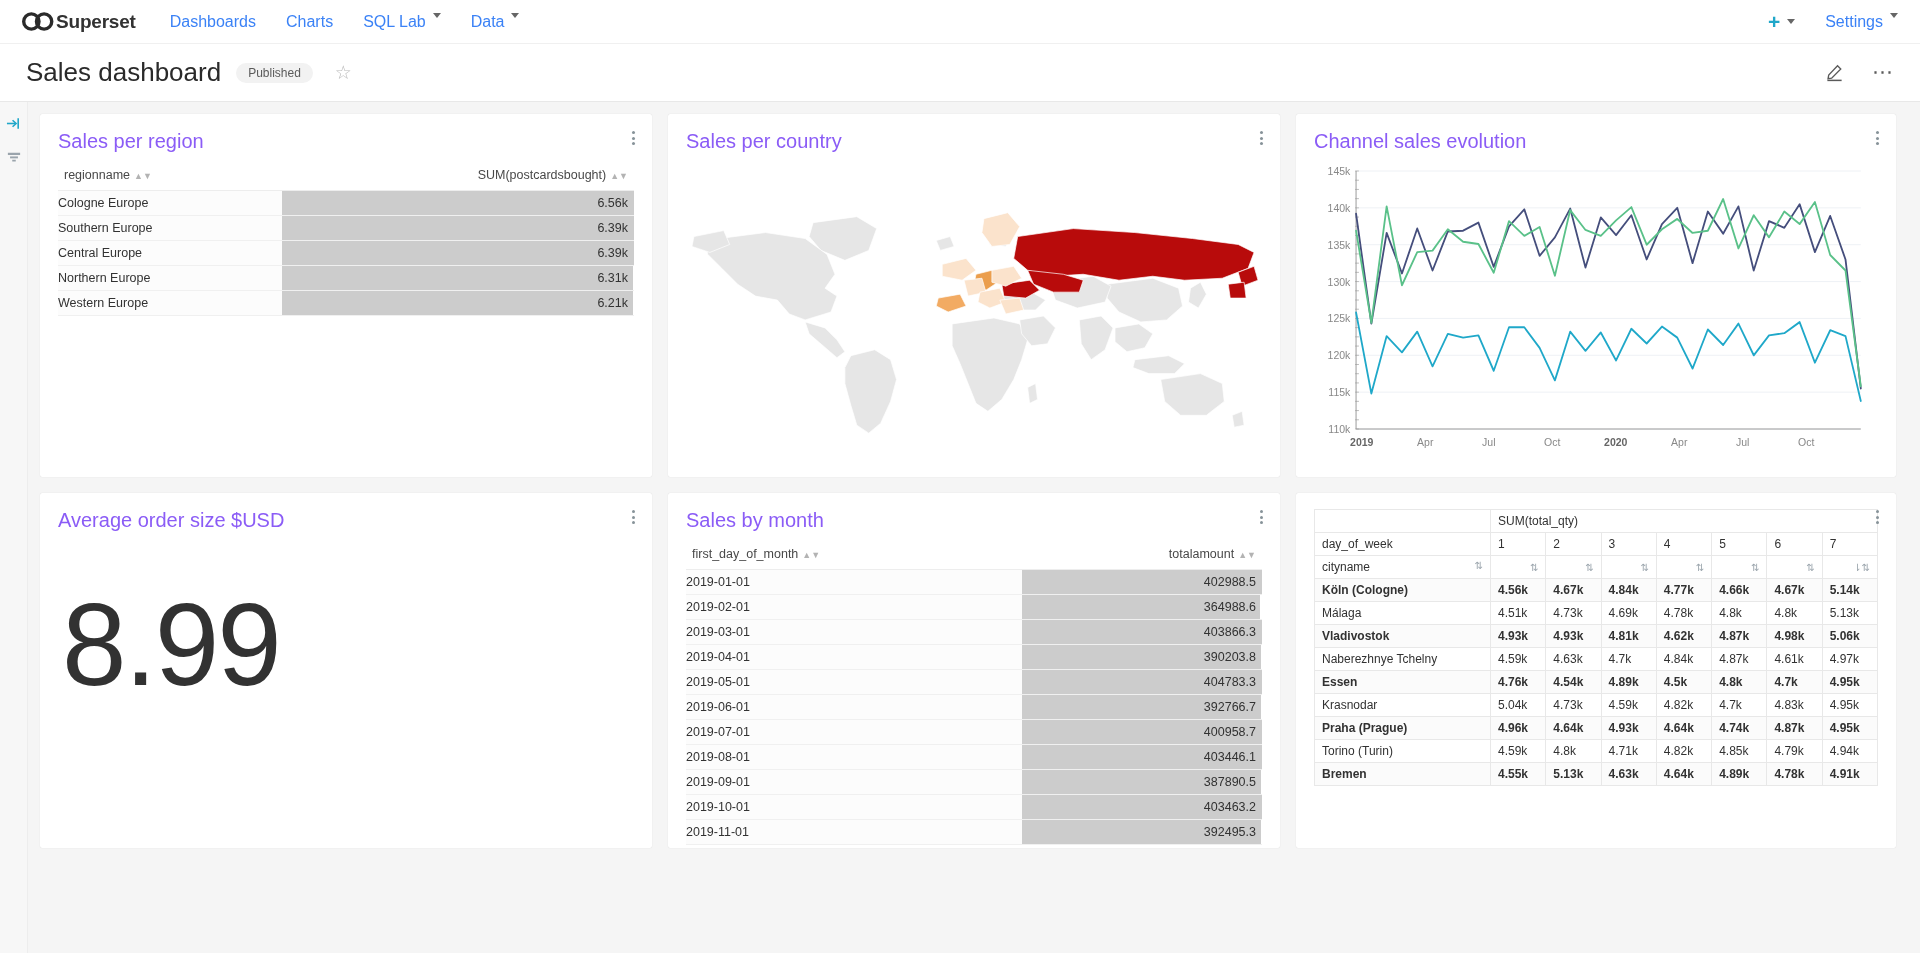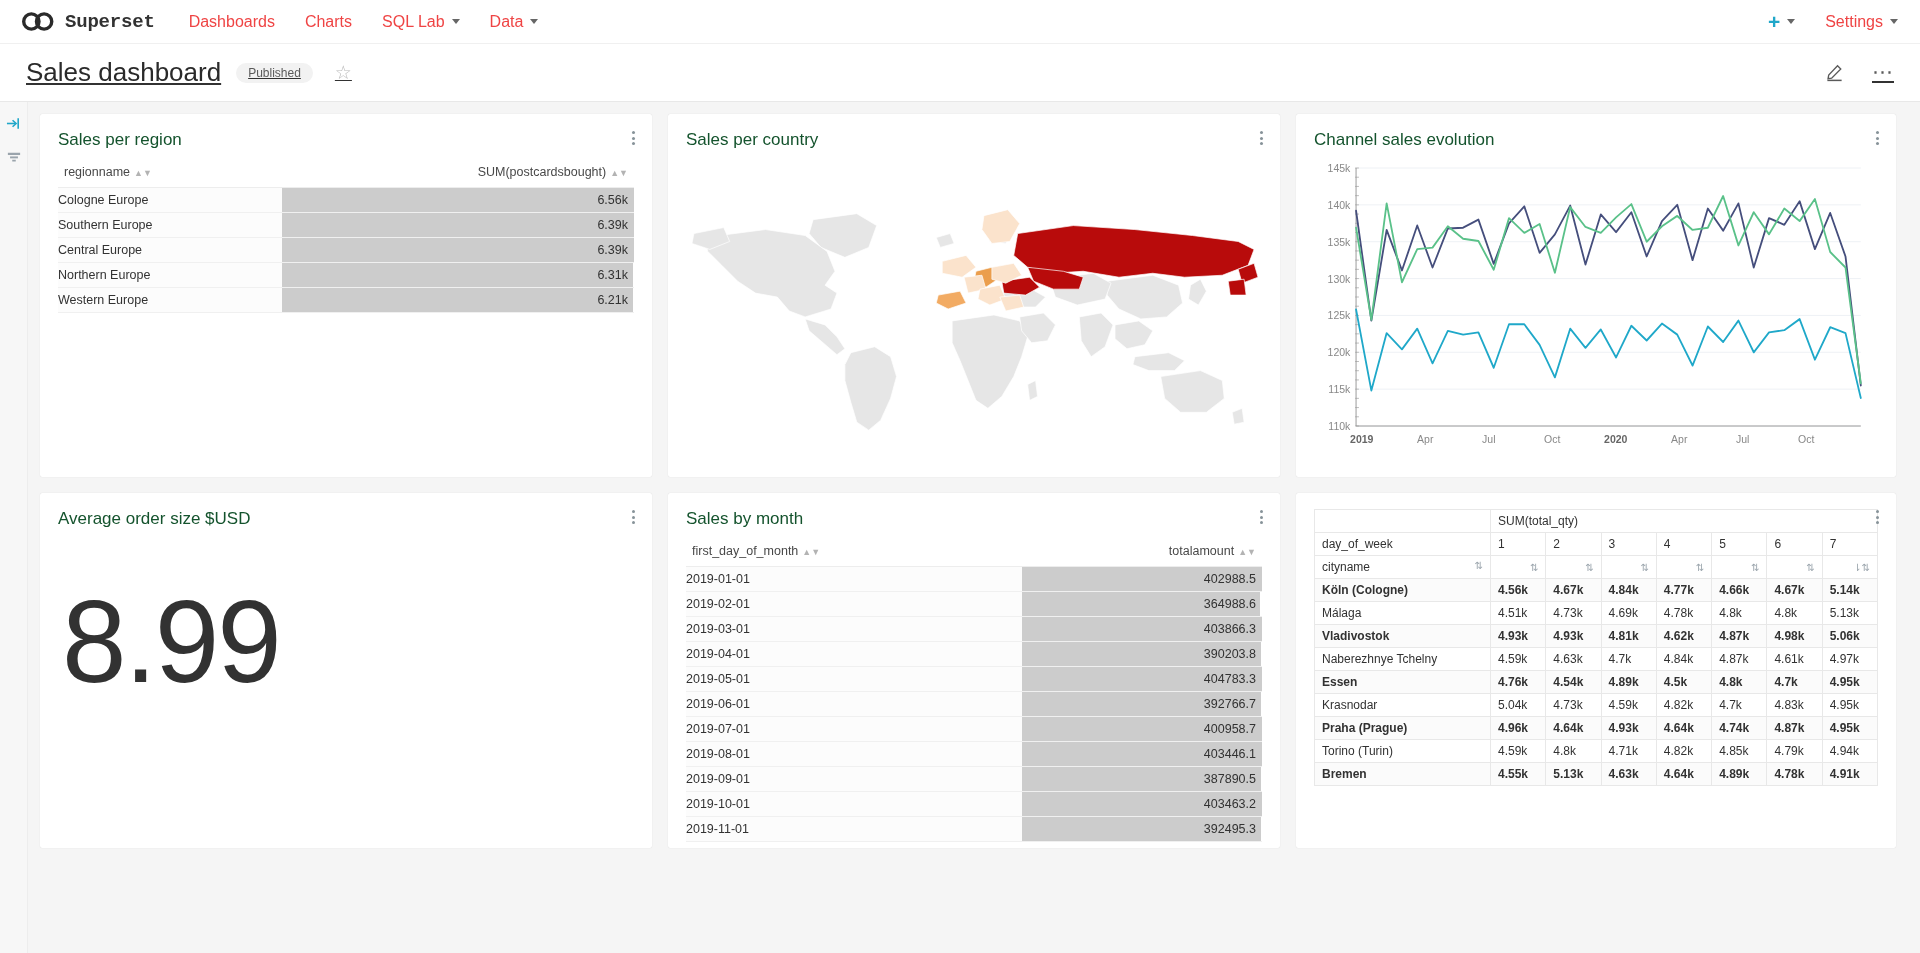--- a/index.html
+++ b/index.html
@@ -12,47 +12,47 @@
   }
 
   
   .navbar {
     height: 44px; background: #fff;
     display: flex; align-items: center;
     padding: 0 22px;
     border-bottom: 1px solid #f0f0f0;
     position: relative; z-index: 30;
   }
-  .brand { display: flex; align-items: center; gap: 9px; margin-right: 34px; font-family: Liberation Mono, monospace; }
+  .brand { display: flex; align-items: center; margin-right: 34px; }
   .brand-logo { width: 34px; height: 19px; }
   .brand-name { font-size: 19px; font-weight: bold; color: #323232; letter-spacing: -0.2px; }
   .nav-links { display: flex; align-items: center; gap: 30px; }
   .nav-link {
-    font-size: 16px; color: #ef4444; cursor: pointer;
-    display: flex; align-items: center; gap: 7px;
+    font-size: 16px; color: #3b82f6; cursor: pointer;
+    display: flex; align-items: flex-start; gap: 7px;
     padding: 4px 0;
   }
   .caret {
     width: 0; height: 0;
     border-left: 4px solid transparent;
     border-right: 4px solid transparent;
     border-top: 5px solid #666;
     display: inline-block;
   }
   .nav-right { margin-left: auto; display: flex; align-items: center; gap: 30px; }
   .plus-wrap { display: flex; align-items: center; gap: 7px; cursor: pointer; }
   .plus-icon { font-size: 21px; color: #20a7c9; font-weight: bold; line-height: 1; }
 
   
   .dash-header {
     background: #fff; height: 58px;
     display: flex; align-items: center;
     padding: 0 26px 0 26px;
     border-bottom: 1px solid #e8e8e8;
-    position: relative; z-index: 20; text-decoration: underline;
+    position: relative; z-index: 20;
   }
   .dash-title { font-size: 26px; font-weight: normal; color: #2a2a2a; }
   .badge {
     margin-left: 15px;
     background: #f2f2f2; color: #5a5a5a;
     font-size: 12px; padding: 3px 12px; border-radius: 11px;
     cursor: pointer;
   }
   .star-icon { margin-left: 22px; font-size: 19px; color: #b9b9b9; cursor: pointer; line-height: 1; }
   .dash-actions { margin-left: auto; display: flex; align-items: center; gap: 28px; }
@@ -79,21 +79,21 @@
     position: relative;
     overflow: hidden;
   }
   .card-top { height: 363px; }
   .card-bot { height: 355px; }
   .c1 { width: 612px; }
   .c2 { width: 612px; }
   .c3 { flex: 1; }
 
   .card-title {
-    font-size: 17px; color: #14532d; font-weight: normal;
+    font-size: 20px; color: #8b5cf6; font-weight: normal;
     margin-bottom: 10px;
   }
   .kebab {
     position: absolute; top: 14px; right: 14px;
     display: flex; flex-direction: column; gap: 2.5px;
     cursor: pointer; padding: 3px;
   }
   .kebab span { width: 3px; height: 3px; background: #879399; border-radius: 50%; display: block; }
 
   

